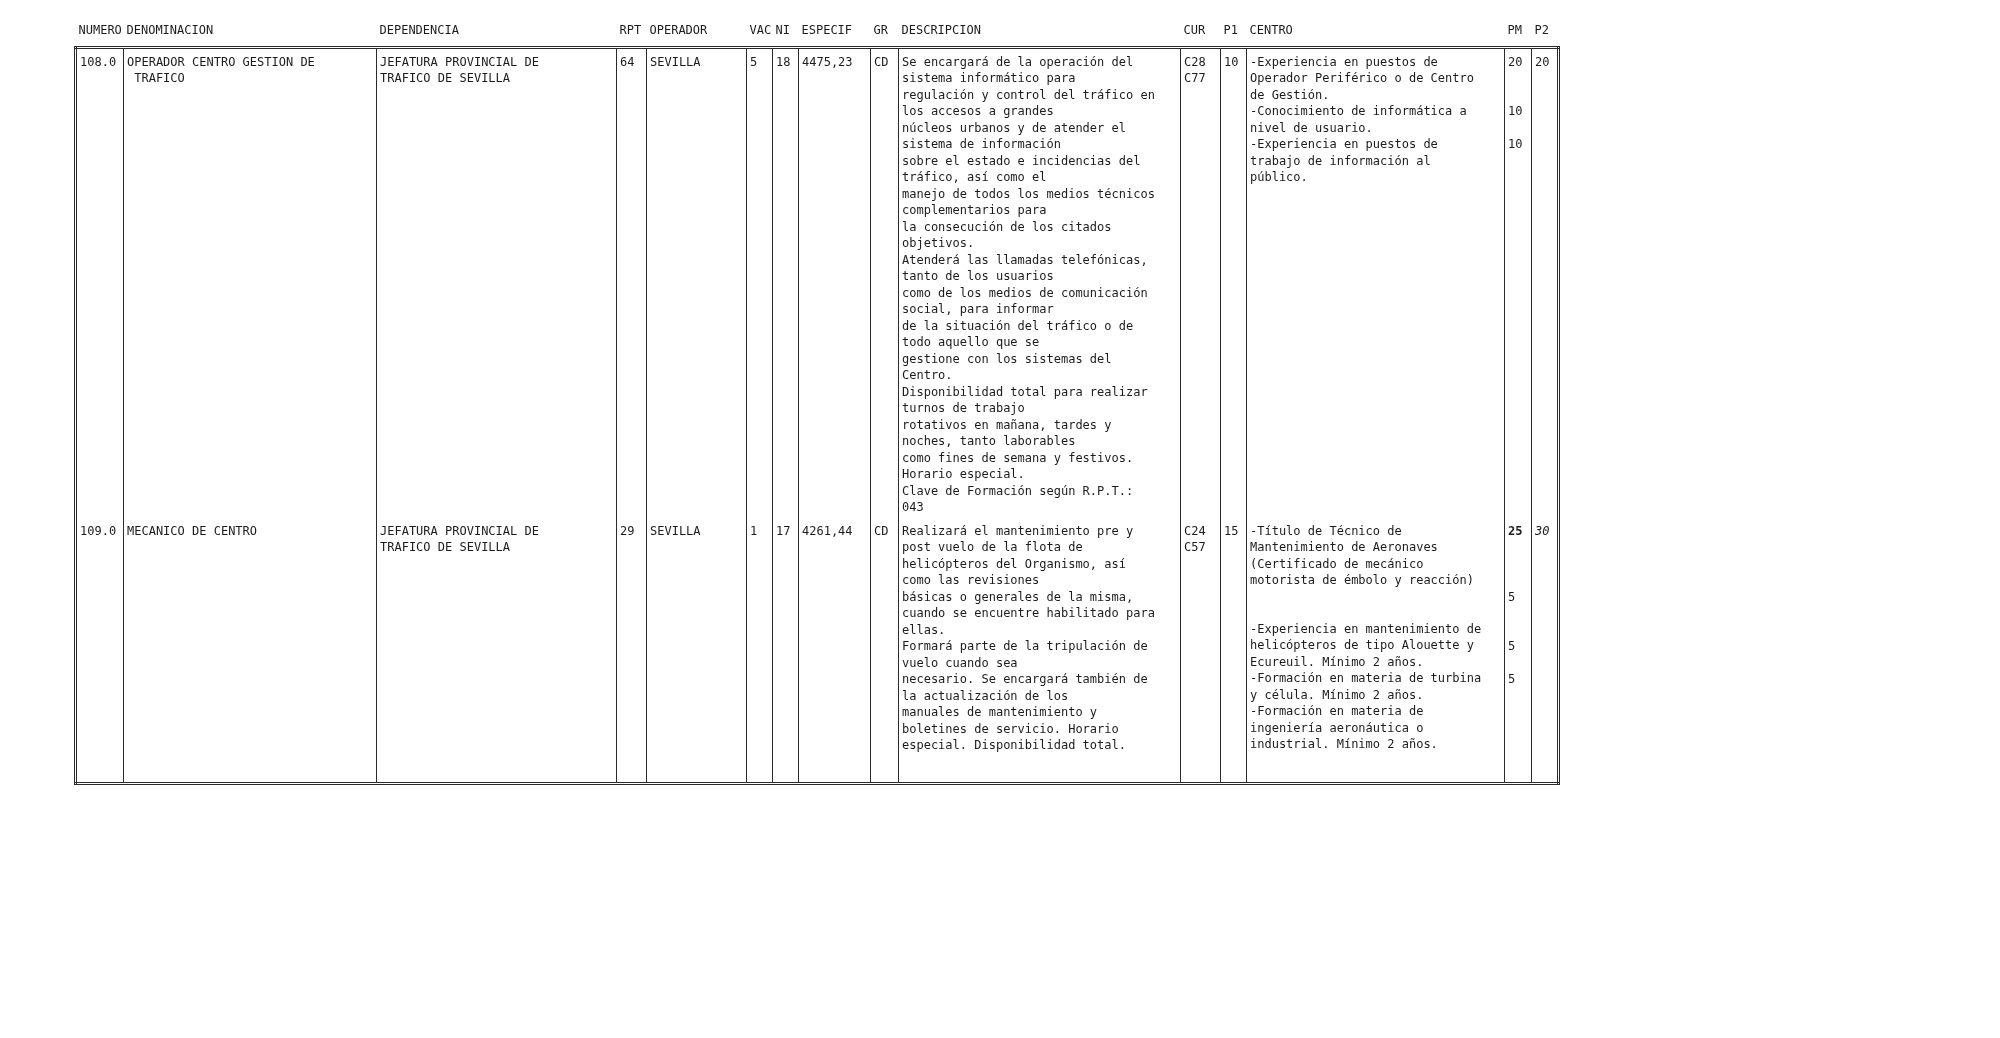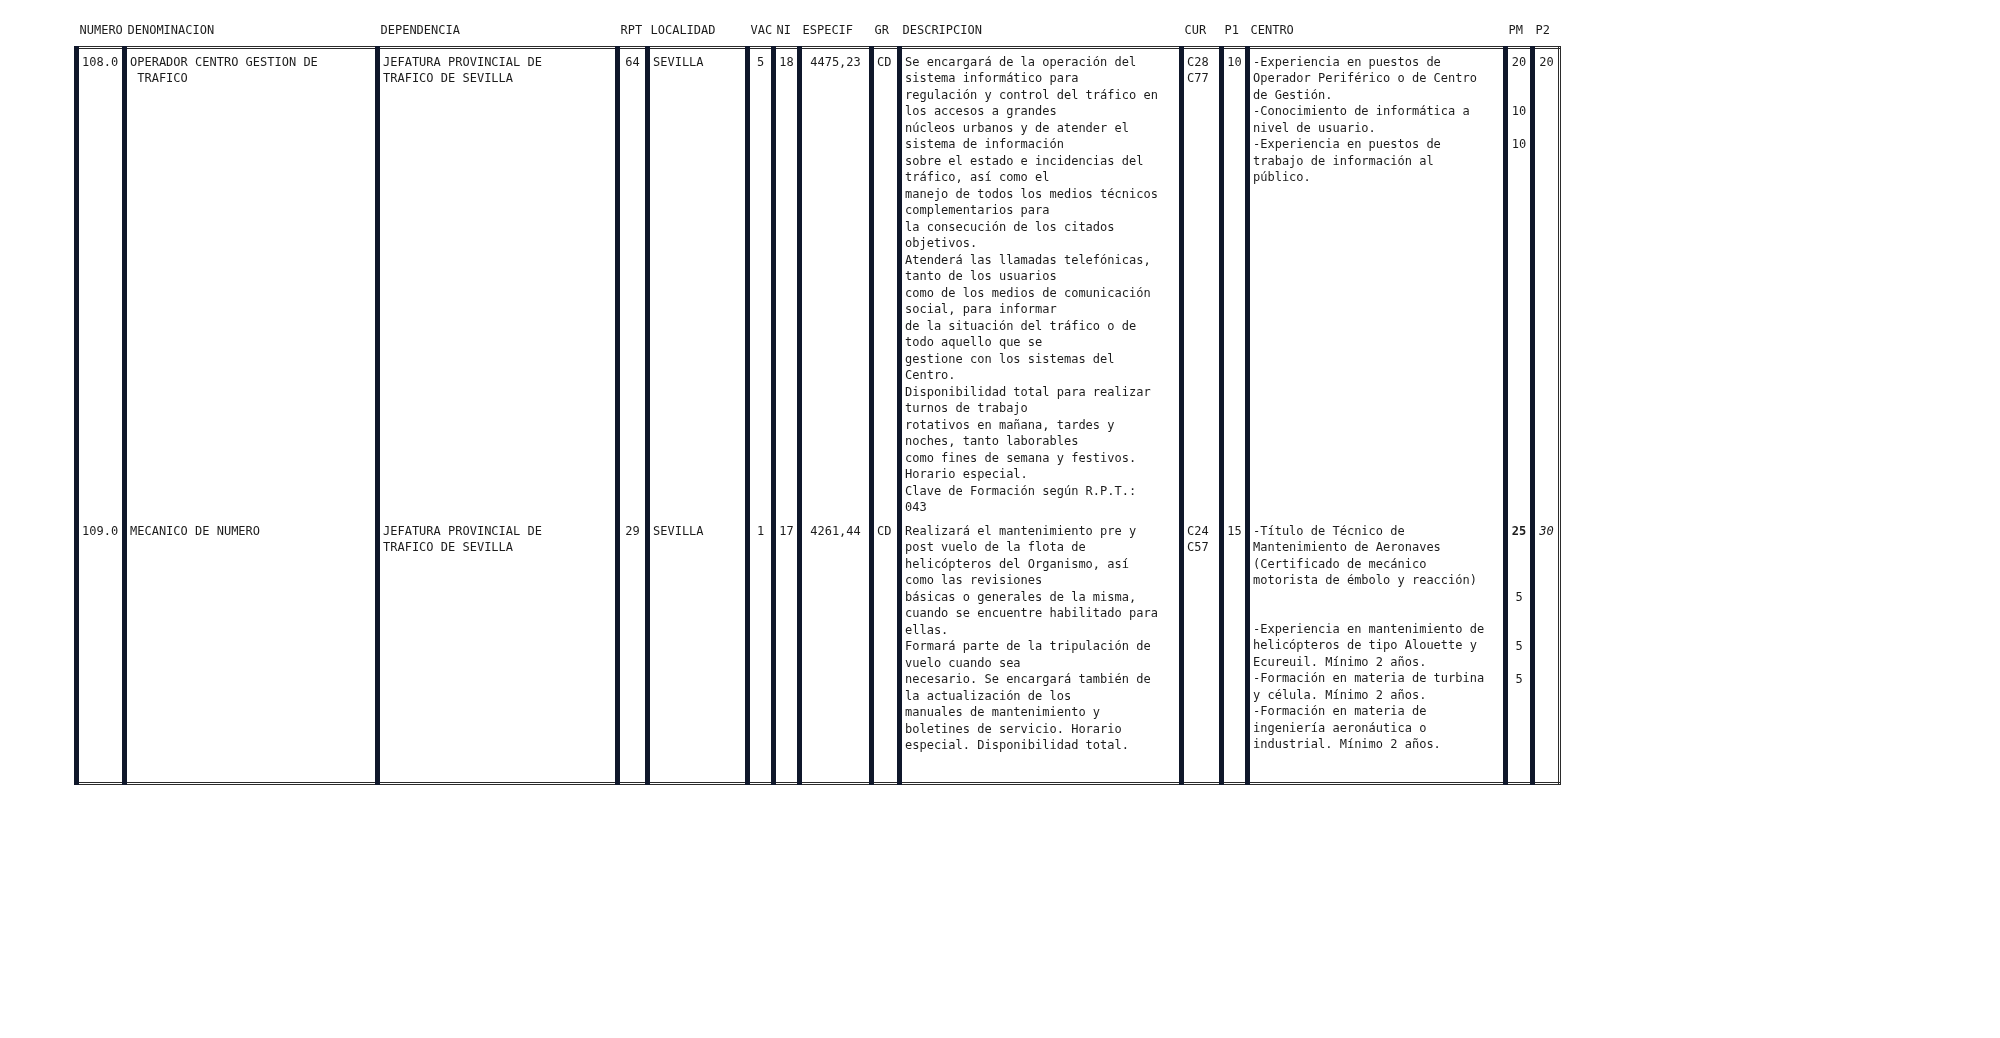--- a/index.html
+++ b/index.html
@@ -19,29 +19,29 @@
   }
   thead th {
     font-weight: normal;
     text-align: left;
     padding: 2px 3px 7px 3px;
     white-space: pre;
     border: none;
   }
   tbody { border: 3px double #2b2b2b; }
   tbody td {
-    border-left: 5px solid #0f172a;
+    border-left: 1px solid #0f172a;
     border-right: 1px solid #2b2b2b;
     vertical-align: top;
     padding: 5px 3px 2px 3px;
     white-space: pre;
     overflow: hidden;
   }
   tbody tr:last-child td { padding-bottom: 28px; }
-  .right { text-align: center; }
+  .right { text-align: left; }
   .pm-block { overflow: hidden; }
 </style>
 </head>
 <body>
 
 <div class="sheet">
   <table>
     <colgroup>
       <col style="width:48px">
       <col style="width:253px">
@@ -58,21 +58,21 @@
       <col style="width:258px">
       <col style="width:27px">
       <col style="width:27px">
     </colgroup>
     <thead>
       <tr>
         <th>NUMERO</th>
         <th>DENOMINACION</th>
         <th>DEPENDENCIA</th>
         <th>RPT</th>
-        <th>LOCALIDAD</th>
+        <th>OPERADOR</th>
         <th>VAC</th>
         <th>NI</th>
         <th>ESPECIF</th>
         <th>GR</th>
         <th>DESCRIPCION</th>
         <th>CUR</th>
         <th>P1</th>
         <th>CENTRO</th>
         <th>PM</th>
         <th>P2</th>
@@ -126,21 +126,21 @@
 Operador Periférico o de Centro
 de Gestión.</div><div class="pm-block" style="min-height: 33px;">-Conocimiento de informática a
 nivel de usuario.</div><div class="pm-block" style="min-height: 49.5px;">-Experiencia en puestos de
 trabajo de información al
 público.</div></td>
           <td class="right"><div class="pm-block" style="height: 49.5px;">20</div><div class="pm-block" style="height: 33px;">10</div><div class="pm-block" style="height: 49.5px;">10</div></td>
           <td class="right"><div class="pm-block" style="height: 49.5px;">20</div><div class="pm-block" style="height: 33px;"></div><div class="pm-block" style="height: 49.5px;"></div></td>
         </tr>
         <tr>
           <td>109.0</td>
-          <td>MECANICO DE NUMERO</td>
+          <td>MECANICO DE CENTRO</td>
           <td>JEFATURA PROVINCIAL DE
 TRAFICO DE SEVILLA</td>
           <td class="right">29</td>
           <td>SEVILLA</td>
           <td class="right">1</td>
           <td class="right">17</td>
           <td class="right">4261,44</td>
           <td>CD</td>
           <td>Realizará el mantenimiento pre y
 post vuelo de la flota de

